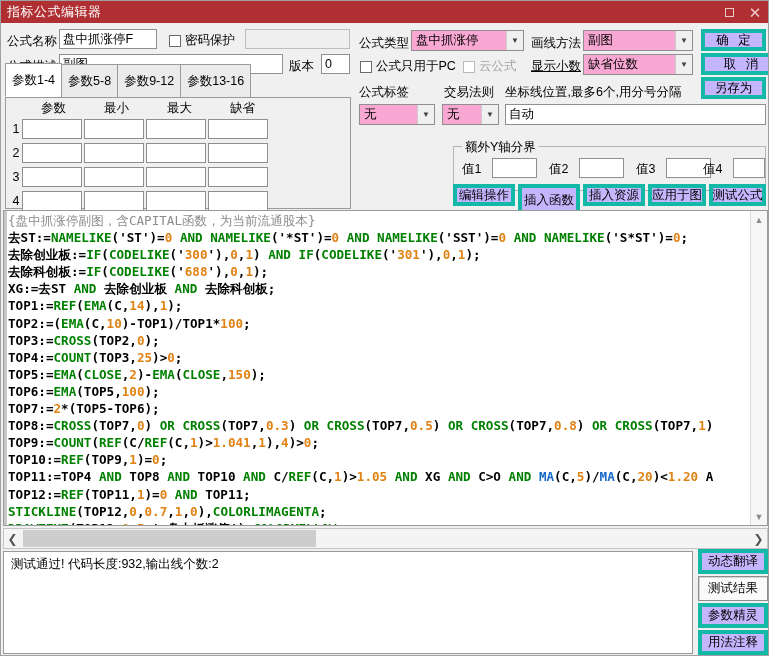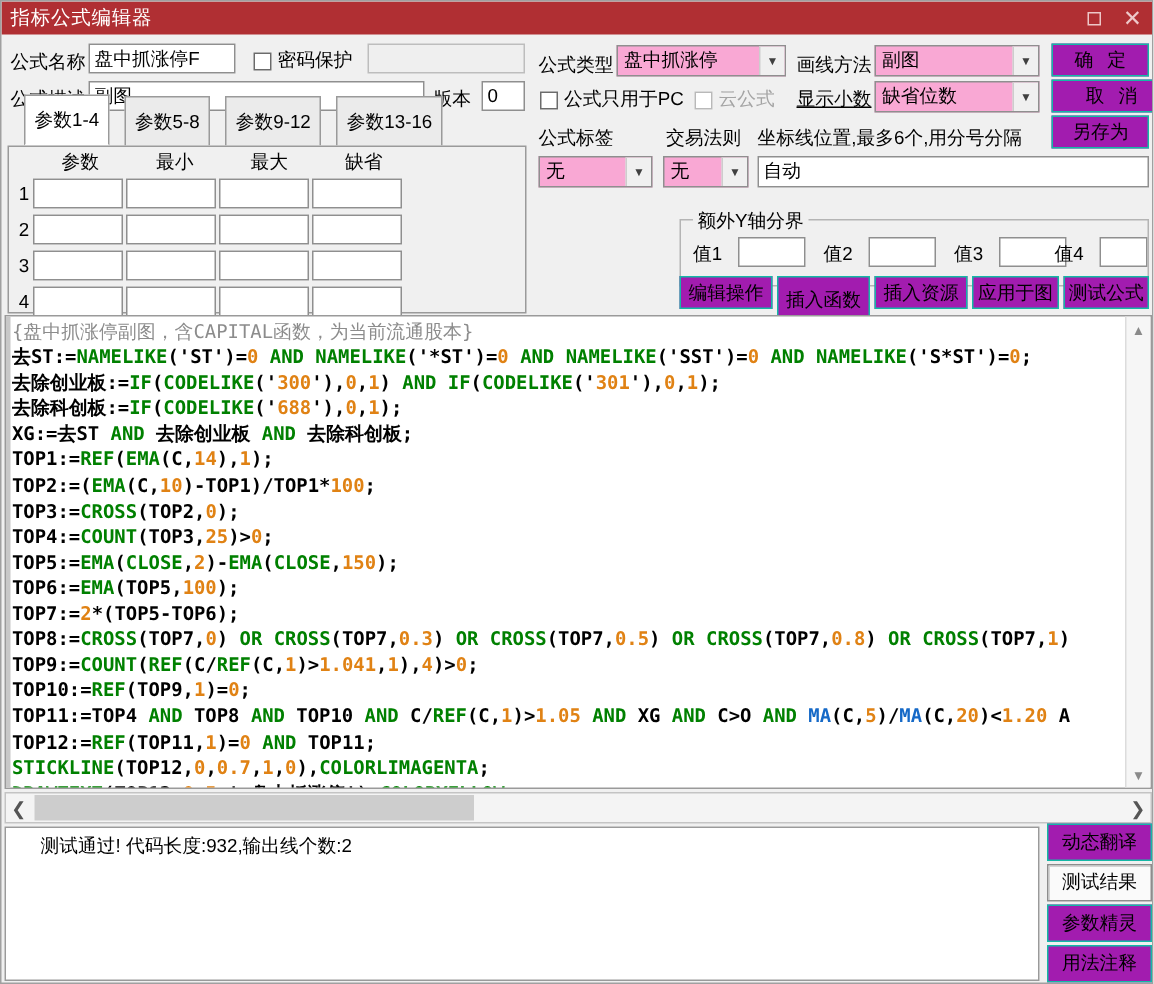--- a/index.html
+++ b/index.html
@@ -77,22 +77,22 @@
   }
   .chk { display: flex; align-items: center; gap: 4px; }
   .chk .box {
     width: 12px; height: 12px;
     border: 1px solid #6b6b6b;
     background: #ffffff;
   }
   .chk.dis .box { border-color: #b9b9b9; }
   .chk.dis .lbl { color: #a4a4a4; }
   .btn {
-    background: #a21caf;
-    border: 1px solid #14b8a6;
+    background: #c4b5fd;
+    border: 4px solid #14b8a6;
     display: flex; align-items: center; justify-content: center;
     font-size: 12.5px; color: #000;
     white-space: nowrap;
   }
   .btn.wide-sp { letter-spacing: 3px; text-indent: 3px; }
 
   
   .tabs-panel {
     position: absolute; left: 4px; top: 77px;
     width: 346px; height: 131px;
@@ -100,21 +100,20 @@
   .tabstrip { display: flex; align-items: flex-end; height: 19px; }
   .tab {
     height: 19px;
     padding: 16px 6px;
     border: 1px solid #9a9a9a;
     border-bottom: none;
     background: #ebebeb;
     font-size: 12.5px;
     display: flex; align-items: center;
     margin-right: -1px;
-    margin-left: 11px;
   }
   .tab.active { background: #ffffff; height: 20px; border-bottom: 1px solid #fff; }
   .tabbody {
     border: 1px solid #9a9a9a;
     background: #f0f0f0;
     height: 112px;
     position: relative;
   }
   .grid-head { display: flex; position: absolute; left: 16px; top: 2px; }
   .grid-head span { width: 63px; font-size: 12.5px; text-align: center; }
@@ -201,21 +200,21 @@
     background: #cdcdcd;
   }
 
   
   .status {
     position: absolute; left: 2px; top: 550px;
     width: 690px; height: 103px;
     background: #ffffff;
     border: 1px solid #9a9a9a;
     font-size: 12.5px;
-    padding: 4px 23px;
+    padding: 4px 7px;
     color: #000;
   }
   .side-btns {
     position: absolute; left: 697px; top: 548px;
     width: 70px;
     display: flex; flex-direction: column;
   }
   .side-btns .btn {
     height: 25px;
     margin-bottom: 2px;

